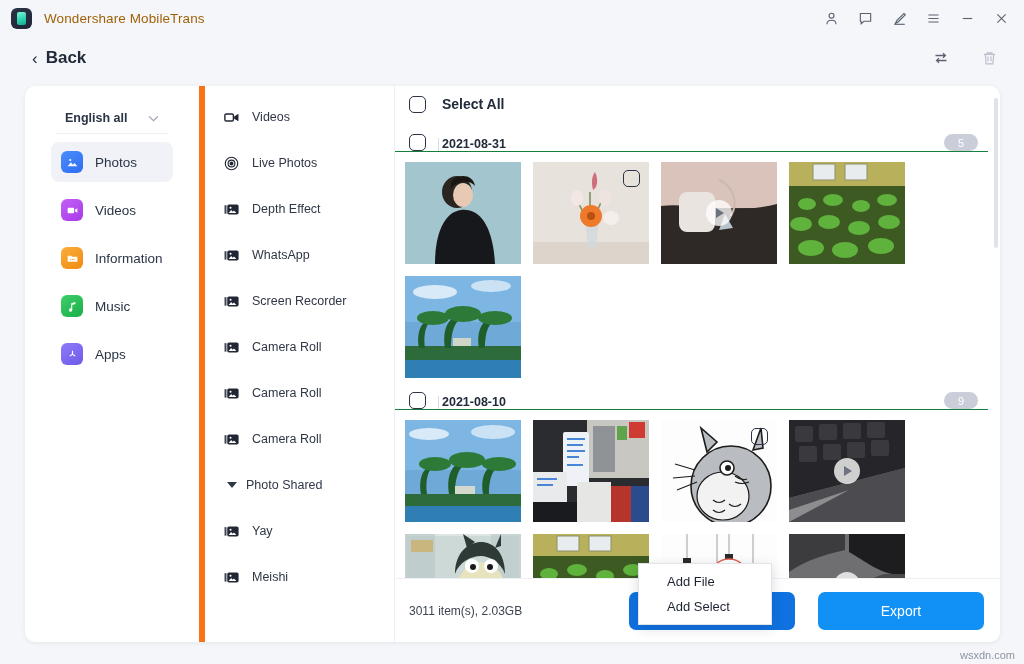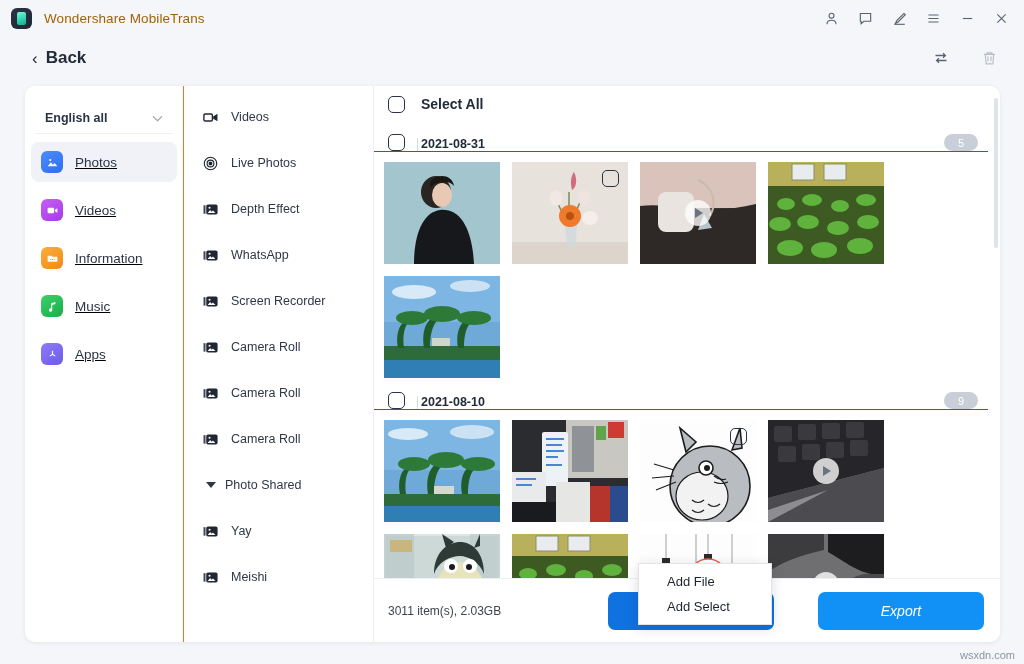--- a/index.html
+++ b/index.html
@@ -63,31 +63,31 @@
 
   
   .card {
     position: absolute; left: 25px; top: 86px; width: 975px; height: 556px;
     background: #ffffff; border-radius: 10px;
     box-shadow: 0 1px 4px rgba(30,40,60,.08);
     display: flex; overflow: hidden;
   }
 
   
-  .col1 { width: 159px; height: 100%; border-right: 1px solid #f97316; padding: 0 6px; }
+  .col1 { width: 180px; height: 100%; border-right: 6px solid #f97316; padding: 0 26px; }
   .lang-select {
     margin: 16px 4px 8px 4px; height: 32px; padding: 0 10px;
     display: flex; align-items: center; justify-content: space-between;
     font-size: 12.5px; font-weight: bold; color: #2b3445;
     border-bottom: 1px solid #eef0f4;
   }
   .chev-d { color: #9aa2b1; font-size: 11px; }
   .cat {
     height: 40px; margin: 8px 0; border-radius: 8px;
-    display: flex; align-items: center; gap: 12px; padding-left: 10px; text-decoration: underline;
+    display: flex; align-items: center; gap: 12px; padding-left: 10px;
   }
   .cat.active { background: #f0f2f8; }
   .cat-label { font-size: 13.5px; color: #2b3445; }
   .cat-ico {
     width: 22px; height: 22px; border-radius: 6px;
     display: flex; align-items: center; justify-content: center;
     color: #fff;
   }
   .ic-photos { background: linear-gradient(145deg,#4b8cfb,#2e6ef2); }
   .ic-videos { background: linear-gradient(145deg,#c45ff5,#a73ae8); }
@@ -146,21 +146,21 @@
   }
 
   
   .bottom {
     height: 64px; border-top: 1px solid #eef0f4; display: flex; align-items: center;
     padding: 0 16px 0 14px; position: relative;
   }
   .count-text { font-size: 12px; color: #3d4450; }
   .btn {
     height: 38px; border-radius: 7px; color: #fff; font-size: 14px;
-    display: flex; align-items: center; justify-content: center; cursor: pointer; font-style: italic;
+    display: flex; align-items: center; justify-content: center; cursor: pointer;
   }
   .btn-import { width: 166px; background: #0f72e0; position: absolute; left: 234px; }
   .btn-export { width: 166px; background: #1191f5; position: absolute; right: 16px; }
 
   .menu {
     position: absolute; left: 638px; top: 563px; width: 134px;
     background: #fff; border: 1px solid #e2e4e8;
     box-shadow: 0 3px 12px rgba(25,35,55,.16); z-index: 40; padding: 5px 0;
   }
   .menu-item { height: 25px; display: flex; align-items: center; padding-left: 28px; font-size: 13px; color: #1d2330; }

